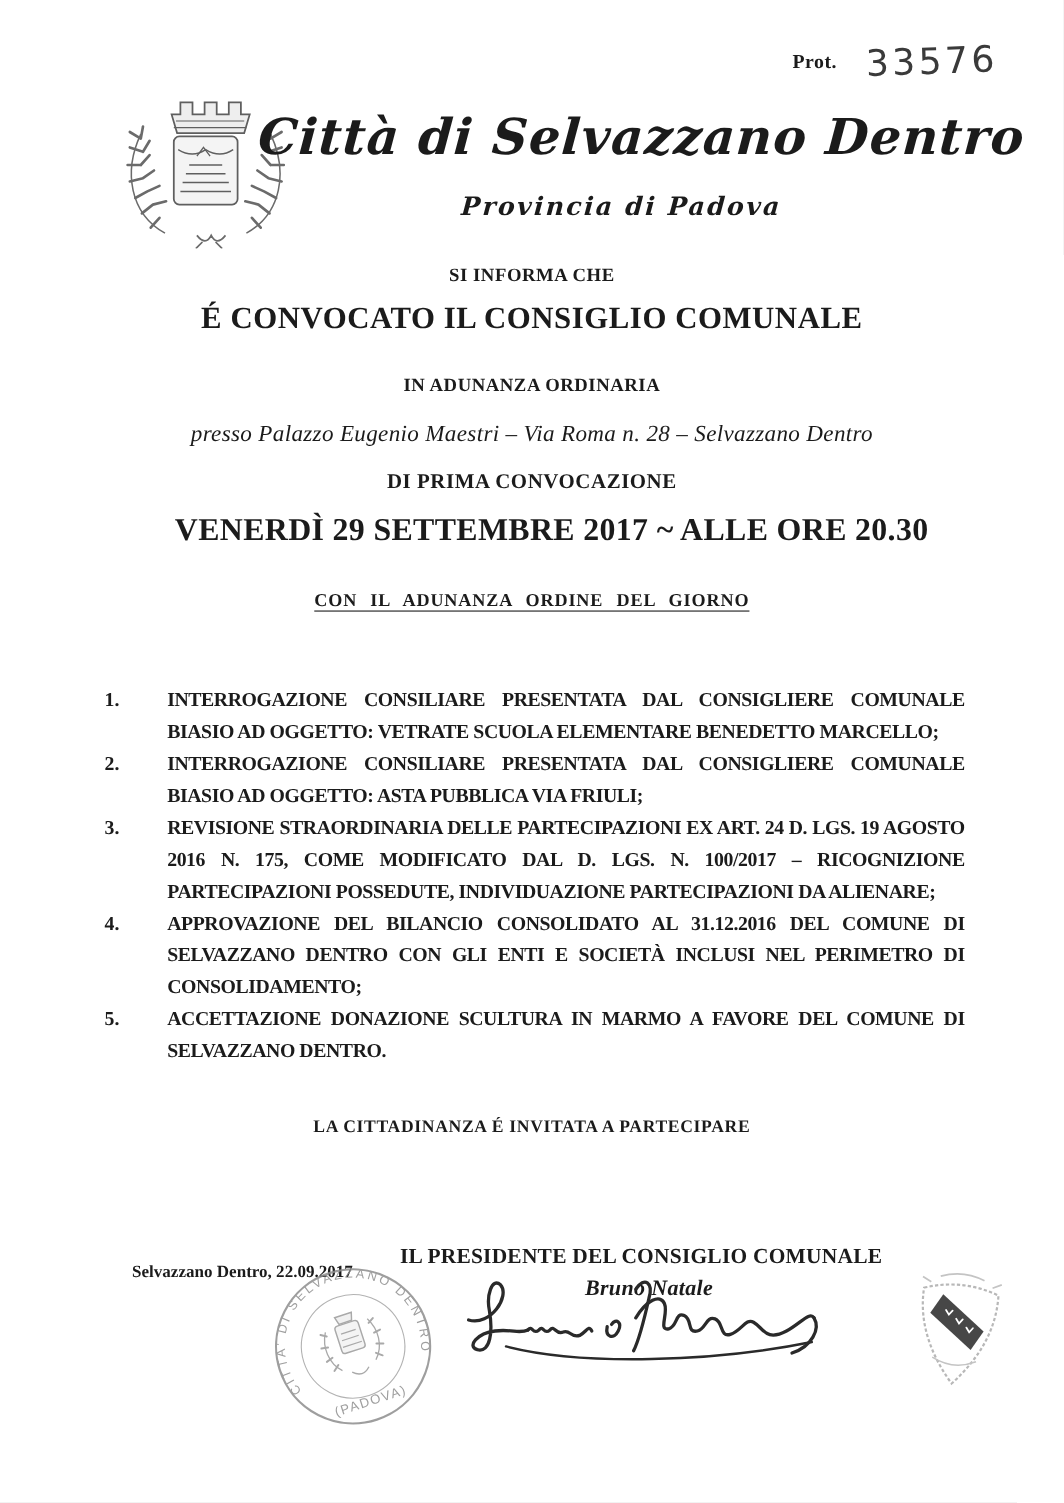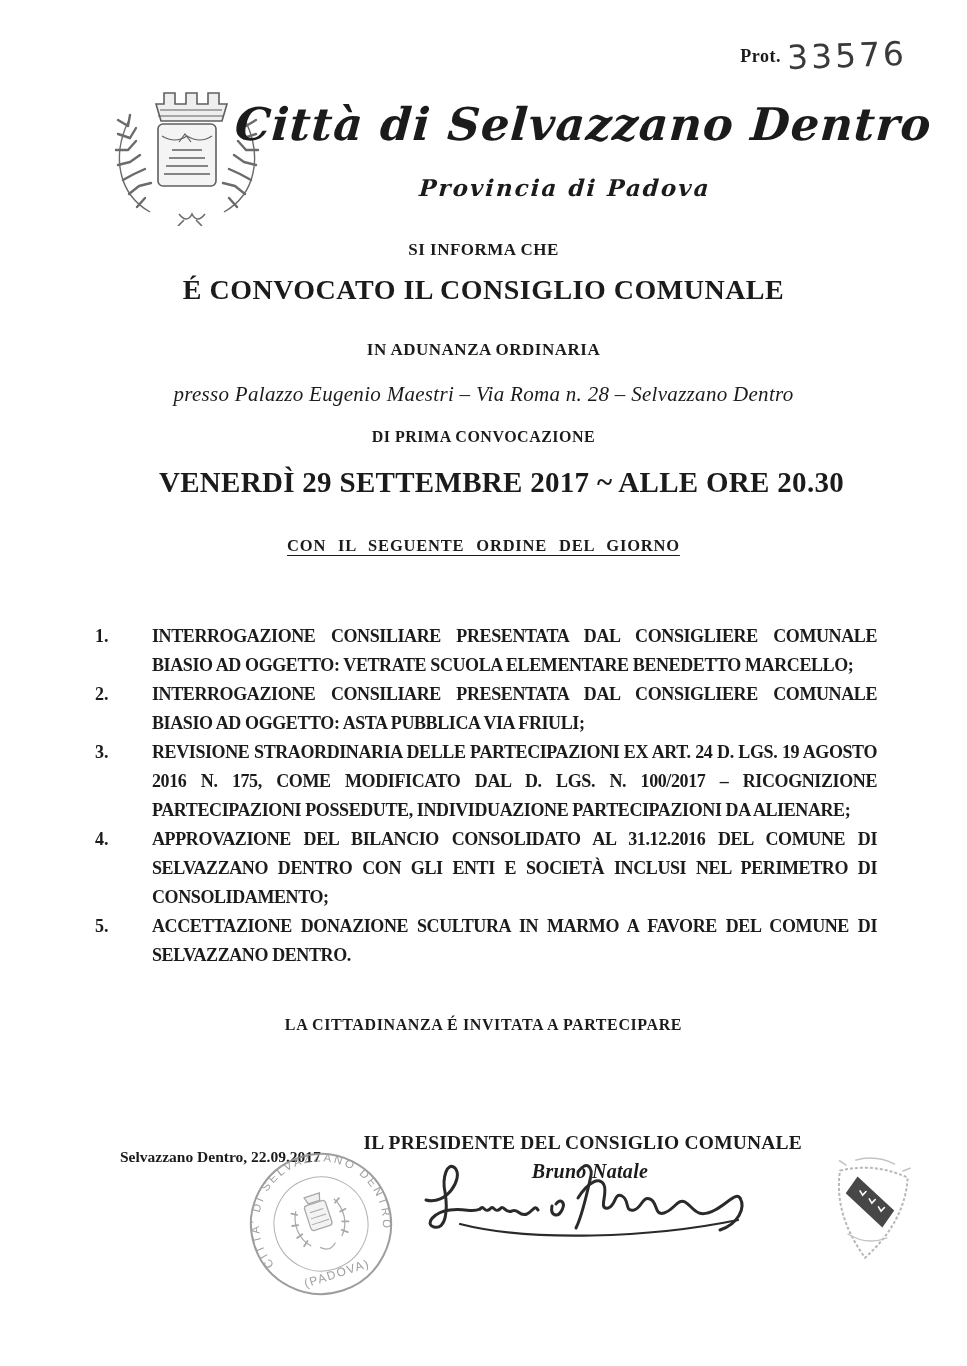--- a/index.html
+++ b/index.html
@@ -9,21 +9,21 @@
     width:967px; height:1366px;
     margin:0 auto;
     background:#ffffff;
     font-family:"Liberation Serif", serif;
     color:#1b1b1b;
     overflow:hidden;
   }
   .abs { position:absolute; }
 
   
-  .prot { top:36px; right:60px; display:flex; align-items:flex-start; gap:6px; }
+  .prot { top:36px; right:60px; display:flex; align-items:flex-start; gap:26px; }
   .prot-label { font-weight:bold; font-size:18px; margin-top:10px; letter-spacing:0.5px; }
   .prot-number {
     font-family:"DejaVu Sans", sans-serif;
     font-size:33px; color:#3a3a3a; letter-spacing:3px;
     transform:rotate(-2deg);
   }
 
   
   .coa { left:84px; top:74px; }
   .city-title {
@@ -41,21 +41,21 @@
     font-size:23px; letter-spacing:2px;
     transform:skewX(-4deg);
     white-space:nowrap;
   }
 
   .center-line { left:0; width:967px; text-align:center; }
   .si-informa   { top:240px; font-size:17px; font-weight:bold; letter-spacing:0.5px; }
   .main-title   { top:274px; font-size:28px; font-weight:bold; letter-spacing:0.5px; }
   .adunanza     { top:340px; font-size:17px; font-weight:bold; letter-spacing:0.5px; }
   .venue        { top:382px; font-size:21px; font-style:italic; letter-spacing:0.3px; }
-  .convocazione { top:428px; font-size:16px; font-weight:bold; letter-spacing:0.5px; }
+  .convocazione { top:428px; font-size:19px; font-weight:bold; letter-spacing:0.5px; }
   .datetime     { top:466px; font-size:29px; font-weight:bold; letter-spacing:0.3px;padding-left:36px; }
   .agenda-heading {
     top:536px; font-size:16.5px; font-weight:bold;
     word-spacing:7px; letter-spacing:0.8px;
     text-decoration:underline; text-underline-offset:4px;
   }
 
   
   .agenda { left:95px; top:622px; width:782px; }
   .agenda-item { display:flex; }
@@ -120,21 +120,21 @@
 
   <div class="abs city-title">Città di Selvazzano Dentro</div>
   <div class="abs province">Provincia di Padova</div>
 
   <div class="abs center-line main-title">É CONVOCATO IL CONSIGLIO COMUNALE</div>
   <div class="abs center-line si-informa">SI INFORMA CHE</div>
   <div class="abs center-line adunanza">IN ADUNANZA ORDINARIA</div>
   <div class="abs center-line venue">presso Palazzo Eugenio Maestri – Via Roma n. 28 – Selvazzano Dentro</div>
   <div class="abs center-line convocazione">DI PRIMA CONVOCAZIONE</div>
   <div class="abs center-line datetime">VENERDÌ 29 SETTEMBRE 2017 ~ ALLE ORE  20.30</div>
-  <div class="abs center-line agenda-heading">CON IL SEGUENTE ORDINE DEL GIORNO</div>
+  <div class="abs center-line agenda-heading">CON IL ADUNANZA ORDINE DEL GIORNO</div>
 
   <div class="abs agenda">
     <div class="agenda-item">
       <div class="agenda-num">1.</div>
       <div class="agenda-text">INTERROGAZIONE CONSILIARE PRESENTATA DAL CONSIGLIERE COMUNALE BIASIO AD OGGETTO: VETRATE SCUOLA ELEMENTARE BENEDETTO MARCELLO;</div>
     </div>
     <div class="agenda-item">
       <div class="agenda-num">2.</div>
       <div class="agenda-text">INTERROGAZIONE CONSILIARE PRESENTATA DAL CONSIGLIERE COMUNALE BIASIO AD OGGETTO: ASTA PUBBLICA VIA FRIULI;</div>
     </div>

